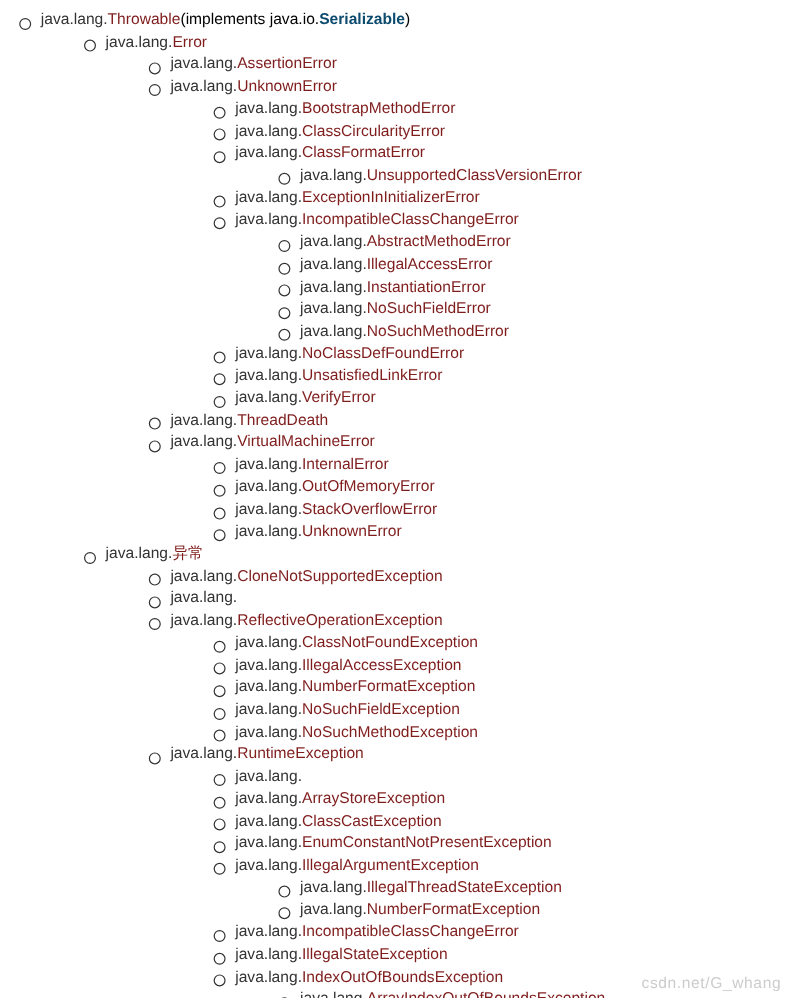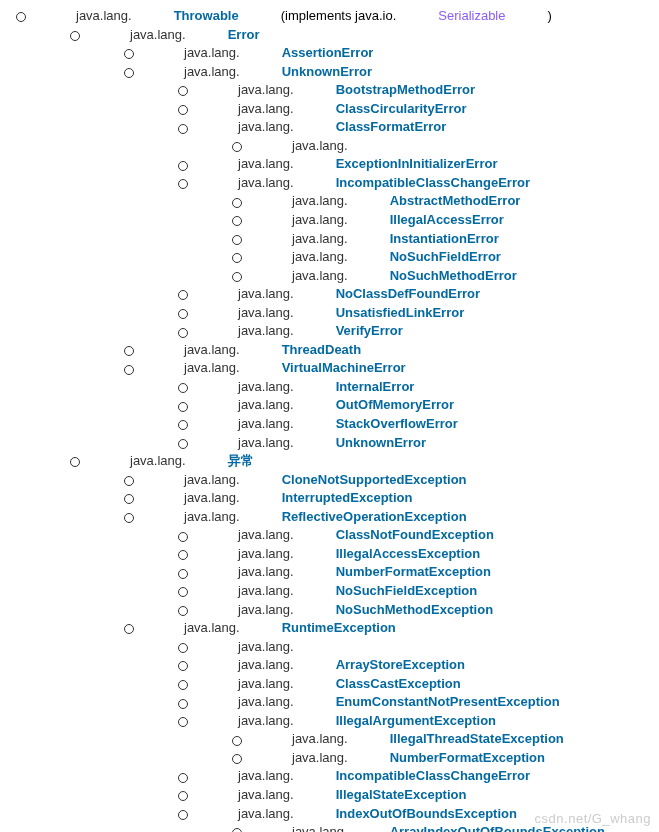--- a/index.html
+++ b/index.html
@@ -17,50 +17,49 @@
       padding-left: 0;
     }
     li {
       display: flex;
       flex-direction: column;
       line-height: 1.35;
       padding-top: 1px;
     }
     .row {
       display: flex;
-      align-items: center;
+      align-items: flex-end;
       flex-wrap: nowrap;
       white-space: nowrap;
-      gap: 42px;
     }
     .bullet {
       display: inline-block;
       width: 10px;
       height: 10px;
       border: 1.5px solid #333;
       border-radius: 50%;
       margin-right: 8px;
       margin-left: 4px;
       flex-shrink: 0;
       margin-top: 3px;
     }
     .pkg { color: #333; }
     .cls {
-      color: #0369a1;
-      font-weight: bold;
+      color: #7f1d1d;
+      font-weight: normal;
       text-decoration: none;
       cursor: pointer;
     }
     .note {
       color: #000000;
       font-weight: normal;
     }
     .iface {
-      color: #8b5cf6;
-      font-weight: normal;
+      color: #0c4a6e;
+      font-weight: bold;
     }
     .children {
       padding-left: 54px;
     }
     .watermark {
       position: fixed;
       bottom: 6px;
       right: 8px;
       color: #ccc;
       font-size: 13px;
@@ -121,20 +120,21 @@
                   <div class="row">
                     <span class="bullet"></span>
                     <span class="pkg">java.lang.</span>
                     <a class="cls">ClassFormatError</a>
                   </div>
                   <ul class="children">
                     <li>
                       <div class="row">
                         <span class="bullet"></span>
                         <span class="pkg">java.lang.</span>
+                        <a class="cls">UnsupportedClassVersionError</a>
                       </div>
                     </li>
                   </ul>
                 </li>
                 <li>
                   <div class="row">
                     <span class="bullet"></span>
                     <span class="pkg">java.lang.</span>
                     <a class="cls">ExceptionInInitializerError</a>
                   </div>
@@ -263,21 +263,20 @@
               <div class="row">
                 <span class="bullet"></span>
                 <span class="pkg">java.lang.</span>
                 <a class="cls">CloneNotSupportedException</a>
               </div>
             </li>
             <li>
               <div class="row">
                 <span class="bullet"></span>
                 <span class="pkg">java.lang.</span>
-                <a class="cls">InterruptedException</a>
               </div>
             </li>
             <li>
               <div class="row">
                 <span class="bullet"></span>
                 <span class="pkg">java.lang.</span>
                 <a class="cls">ReflectiveOperationException</a>
               </div>
               <ul class="children">
                 <li>

